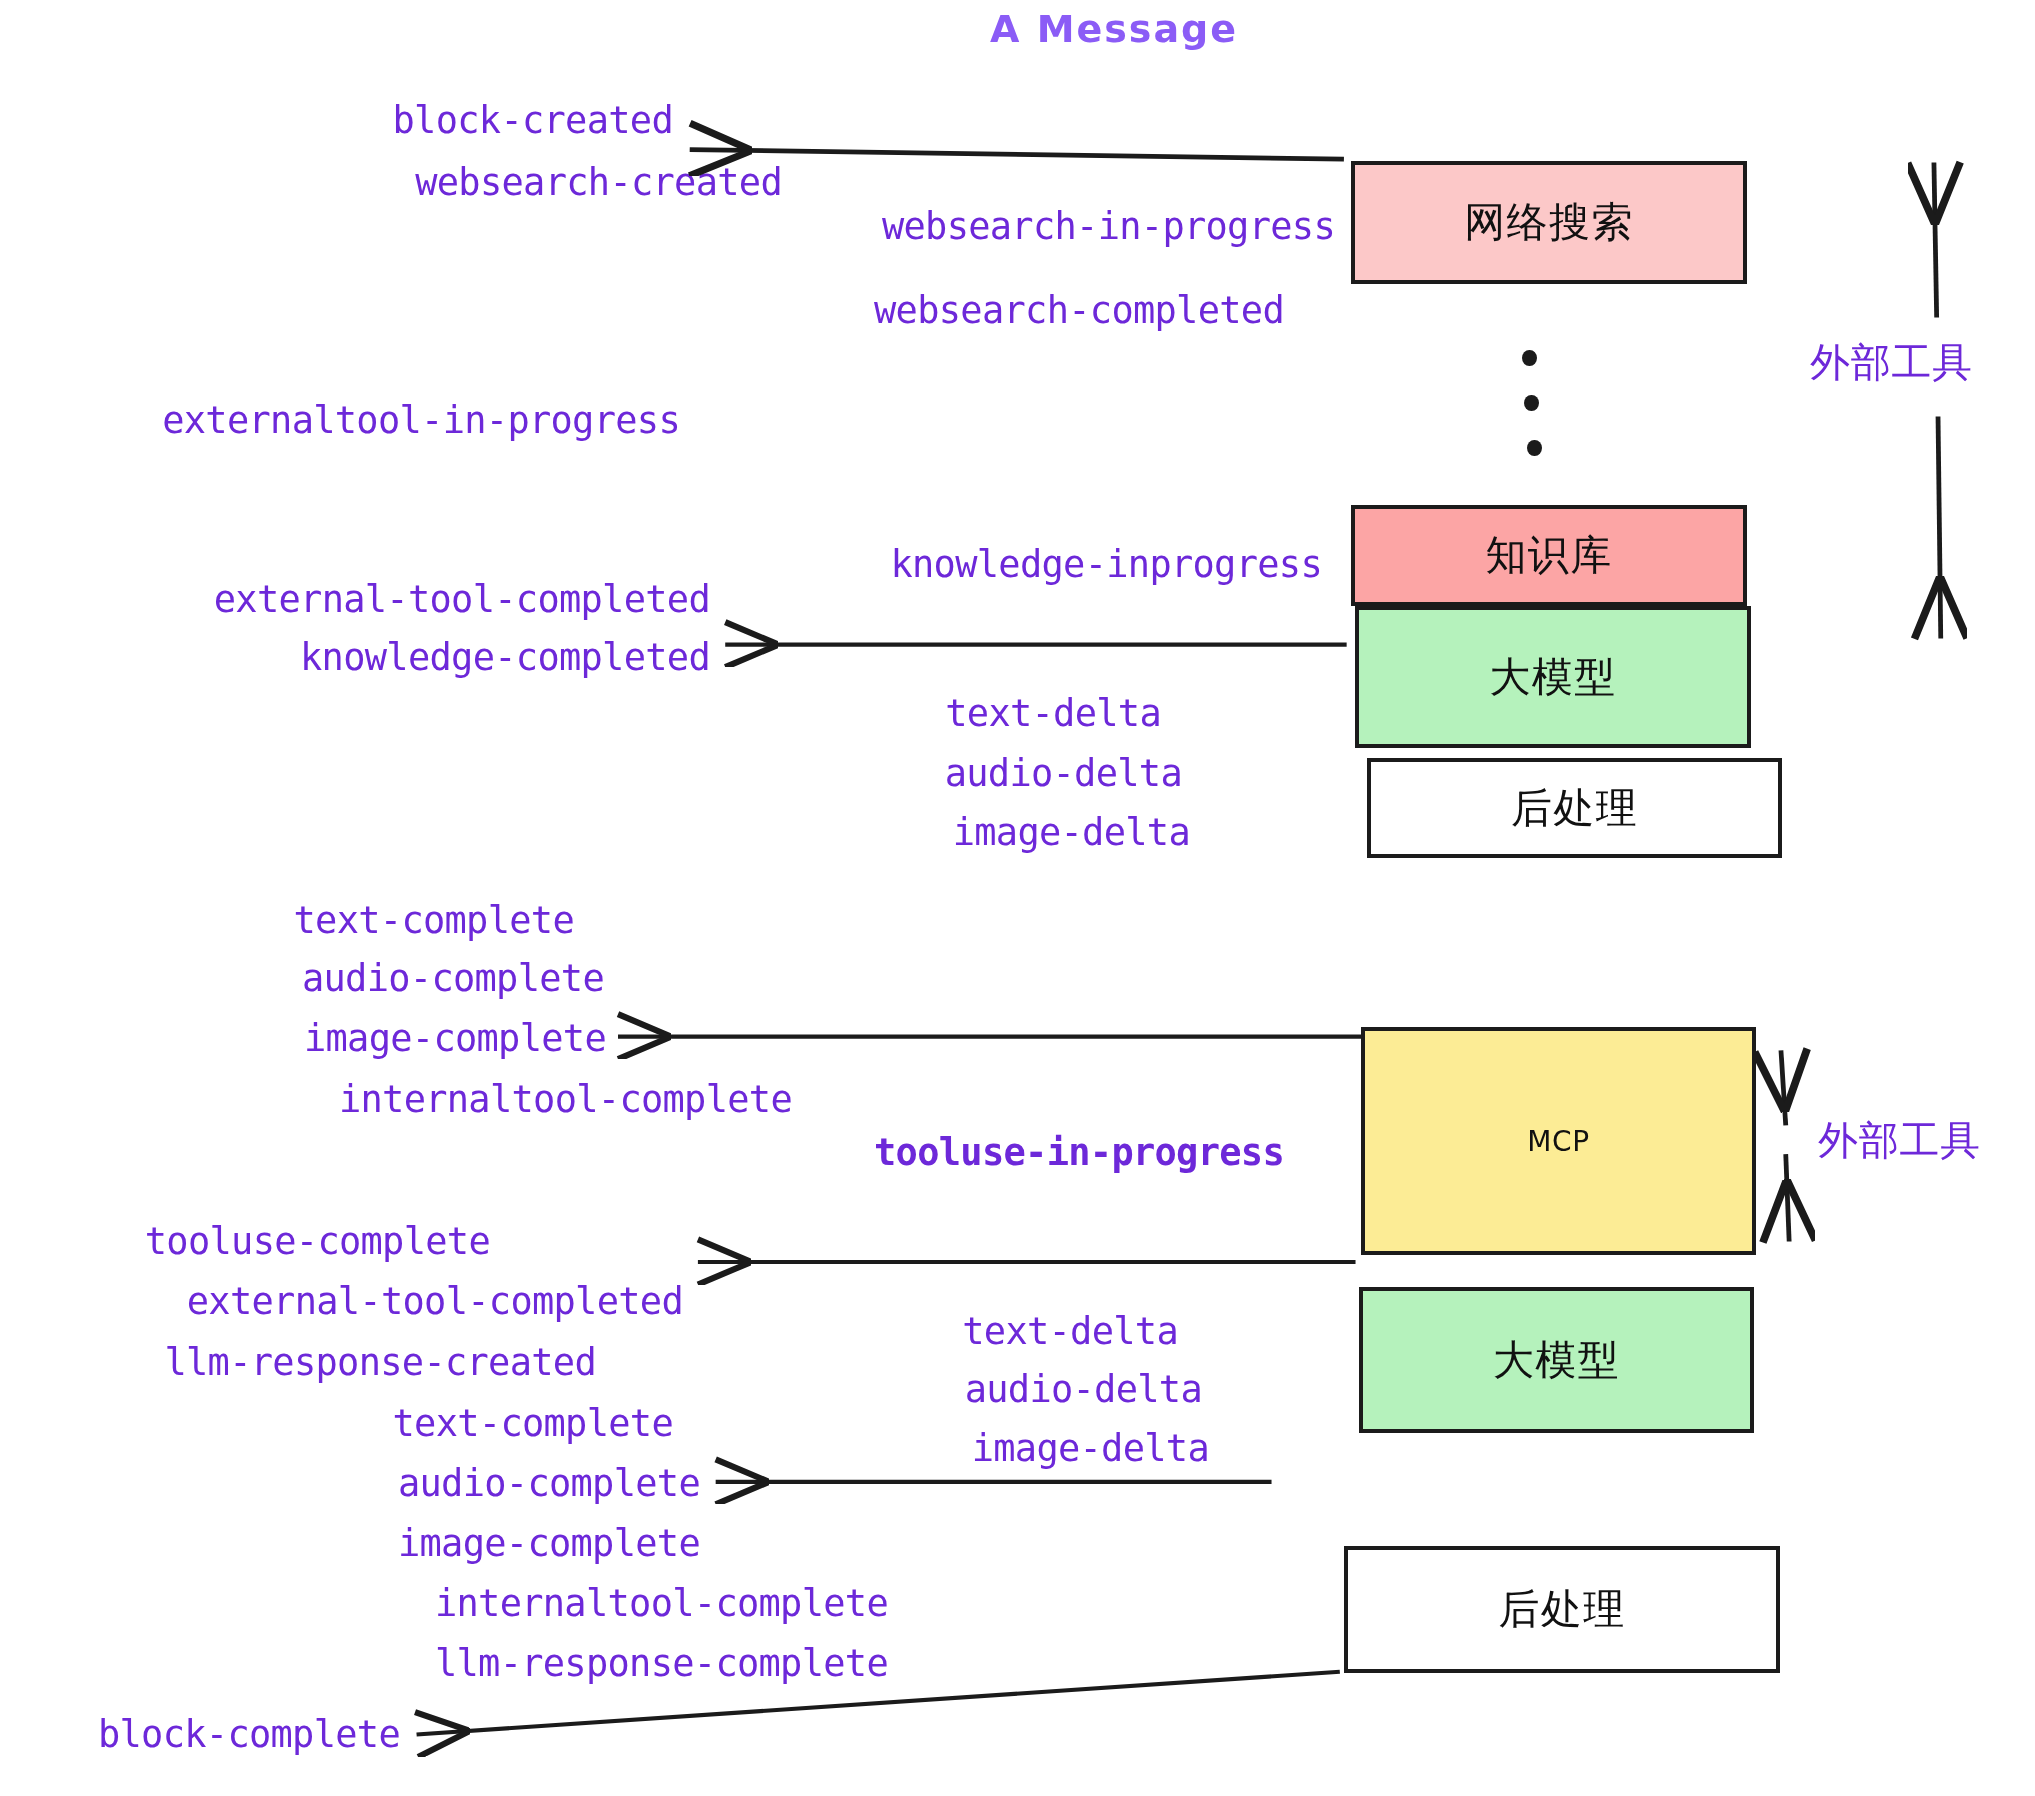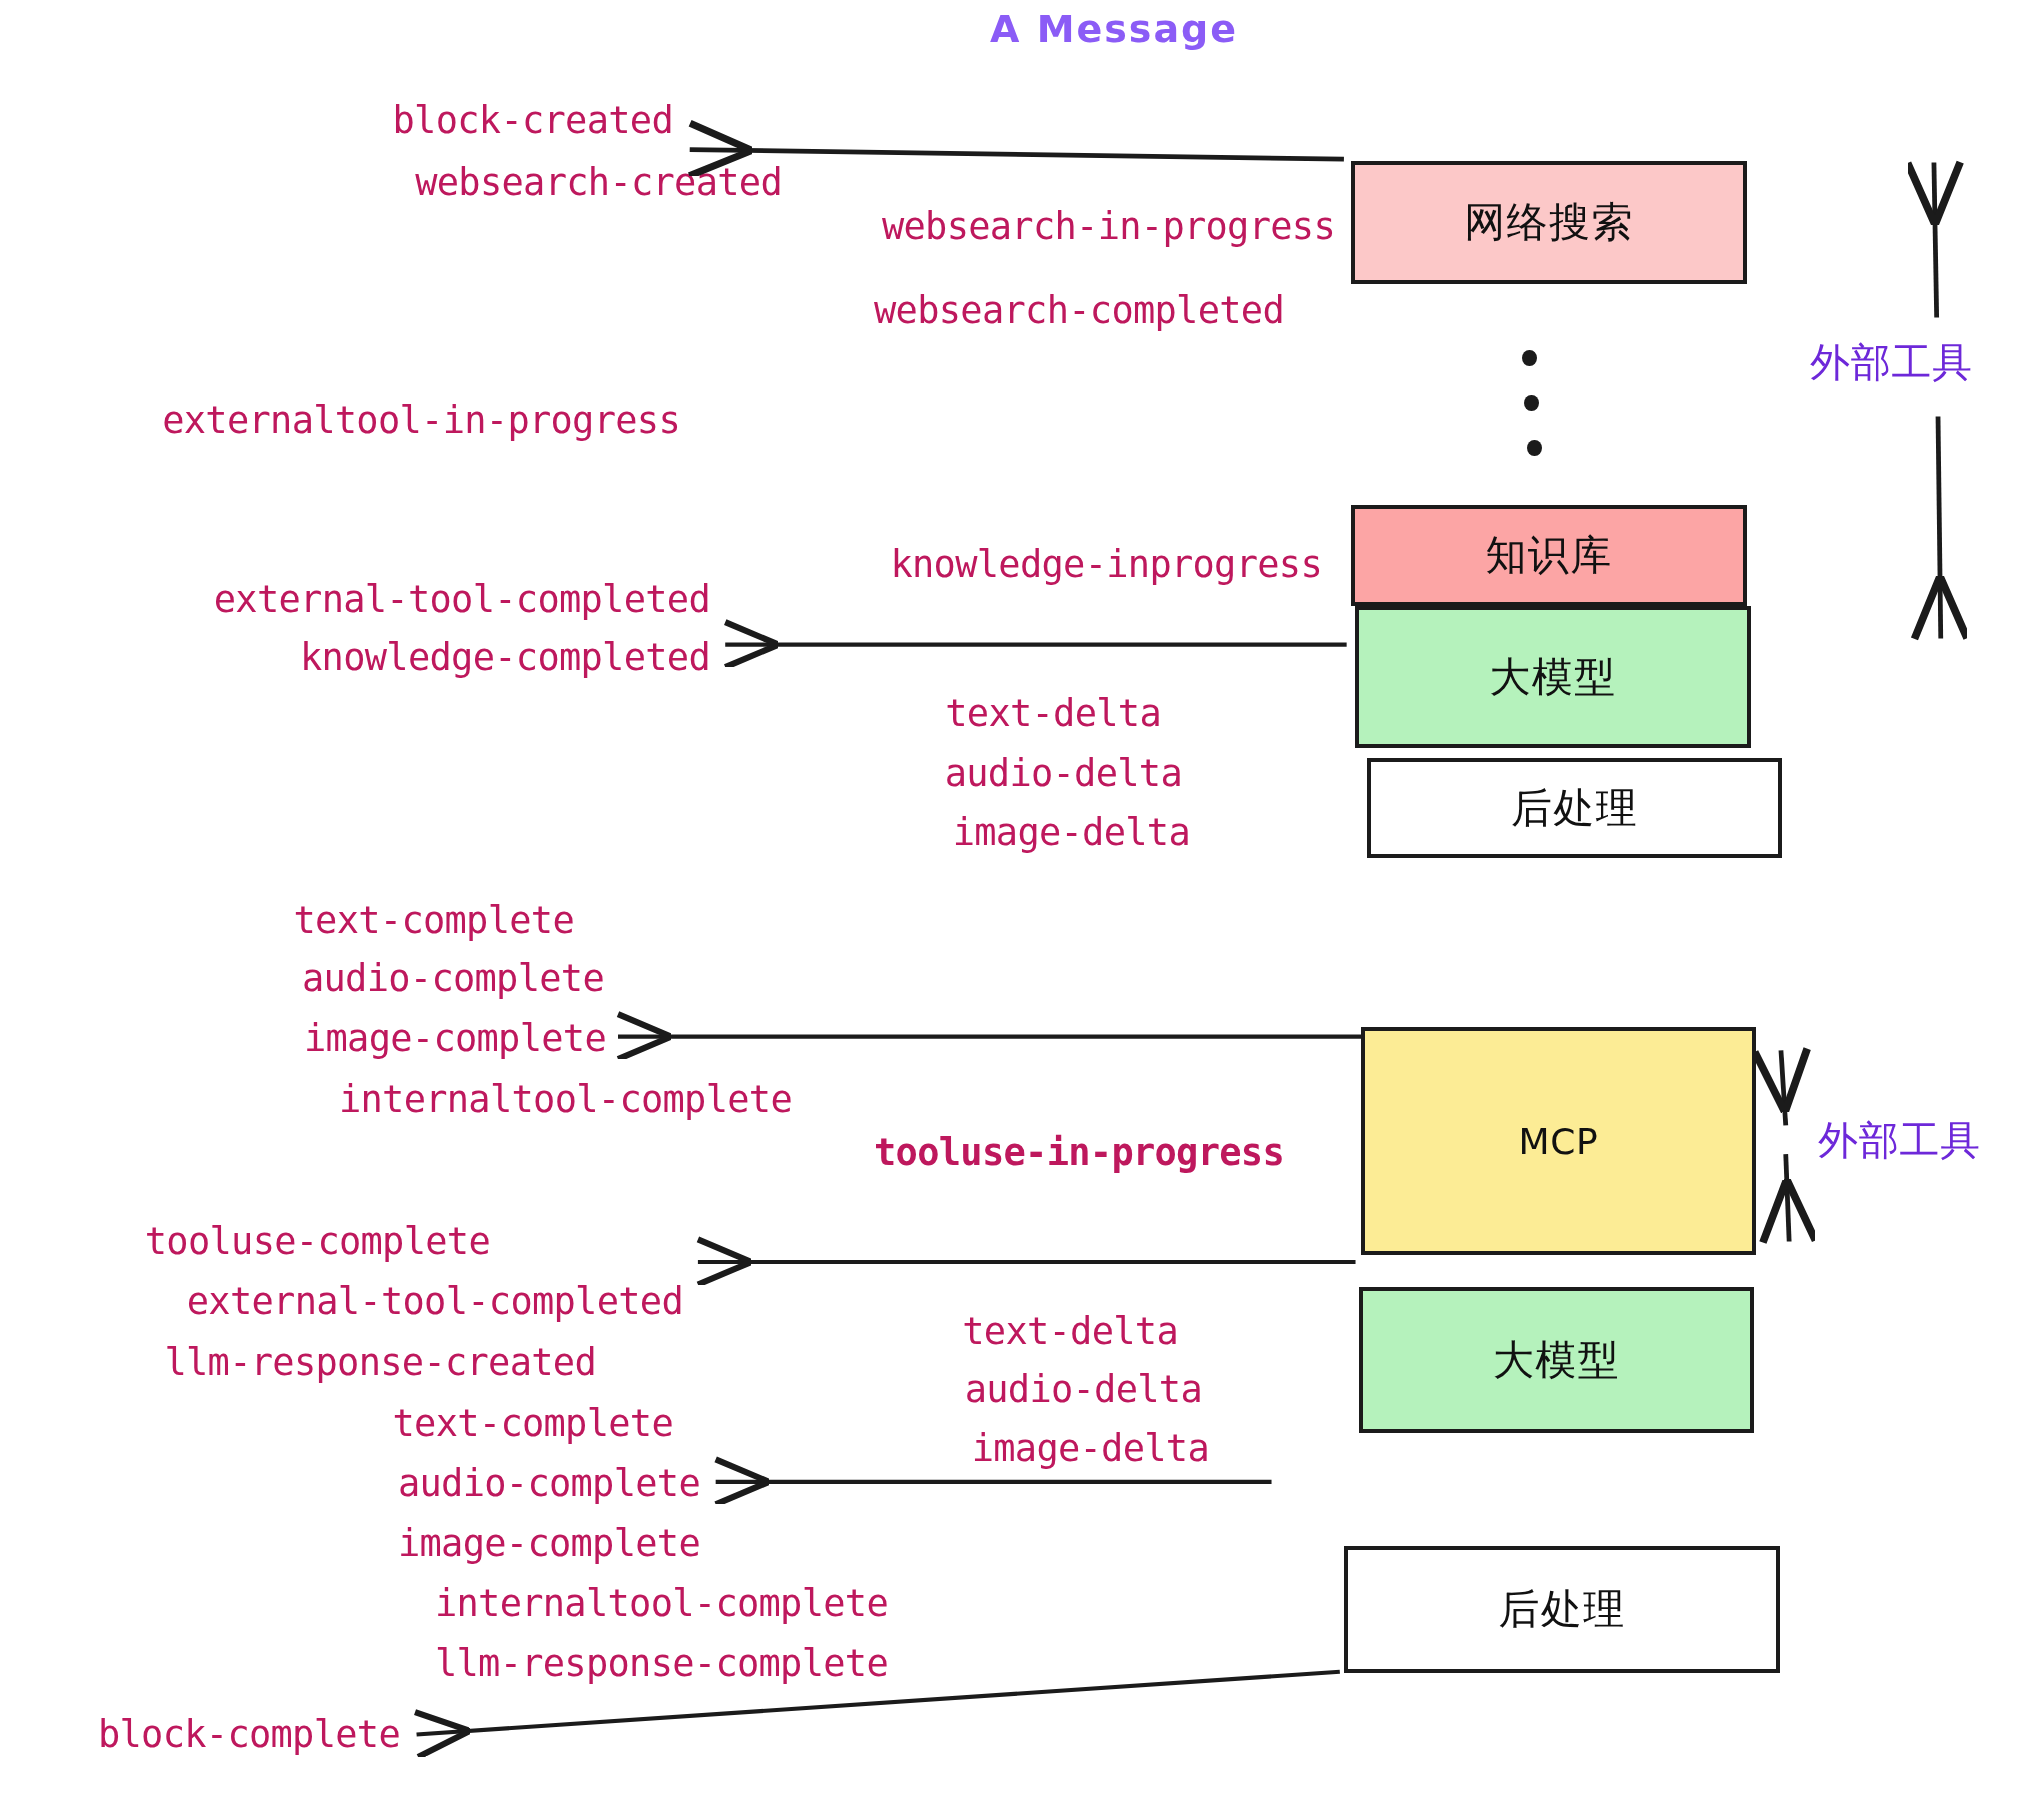--- a/index.html
+++ b/index.html
@@ -12,21 +12,21 @@
     font-family:"DejaVu Sans Mono","Liberation Mono",monospace;
     color:#1a1a1a;
   }
   .evt{
     position:absolute;
     white-space:nowrap;
     font-family:"DejaVu Sans Mono","Liberation Mono",monospace;
     font-size:37px;
     line-height:1.0;
     letter-spacing:-0.7px;
-    color:#be185d;
+    color:#6d28d9;
     font-weight:500;
   }
   .evt.r{transform:translateX(-100%);}
   .title{
     position:absolute;
     font-family:"DejaVu Sans","Liberation Sans",sans-serif;
     font-size:38px;
     font-weight:600;
     letter-spacing:2px;
     color:#8b5cf6;
@@ -40,21 +40,21 @@
     align-items:center;
     justify-content:center;
     font-family:"DejaVu Sans","Liberation Sans",sans-serif;
     font-size:41px;
     font-weight:500;
     color:#111111;
     letter-spacing:1.4px;
   }
   .box.mono{
     font-family:"DejaVu Sans","Liberation Sans",sans-serif;
-    font-size:36px;
+    font-size:28px;
     letter-spacing:0.7px;
   }
   .dot{
     position:absolute;
     width:15px;height:16.4px;
     border-radius:50%;
     background:#1b1b1b;
   }
   .sidelabel{
     position:absolute;

